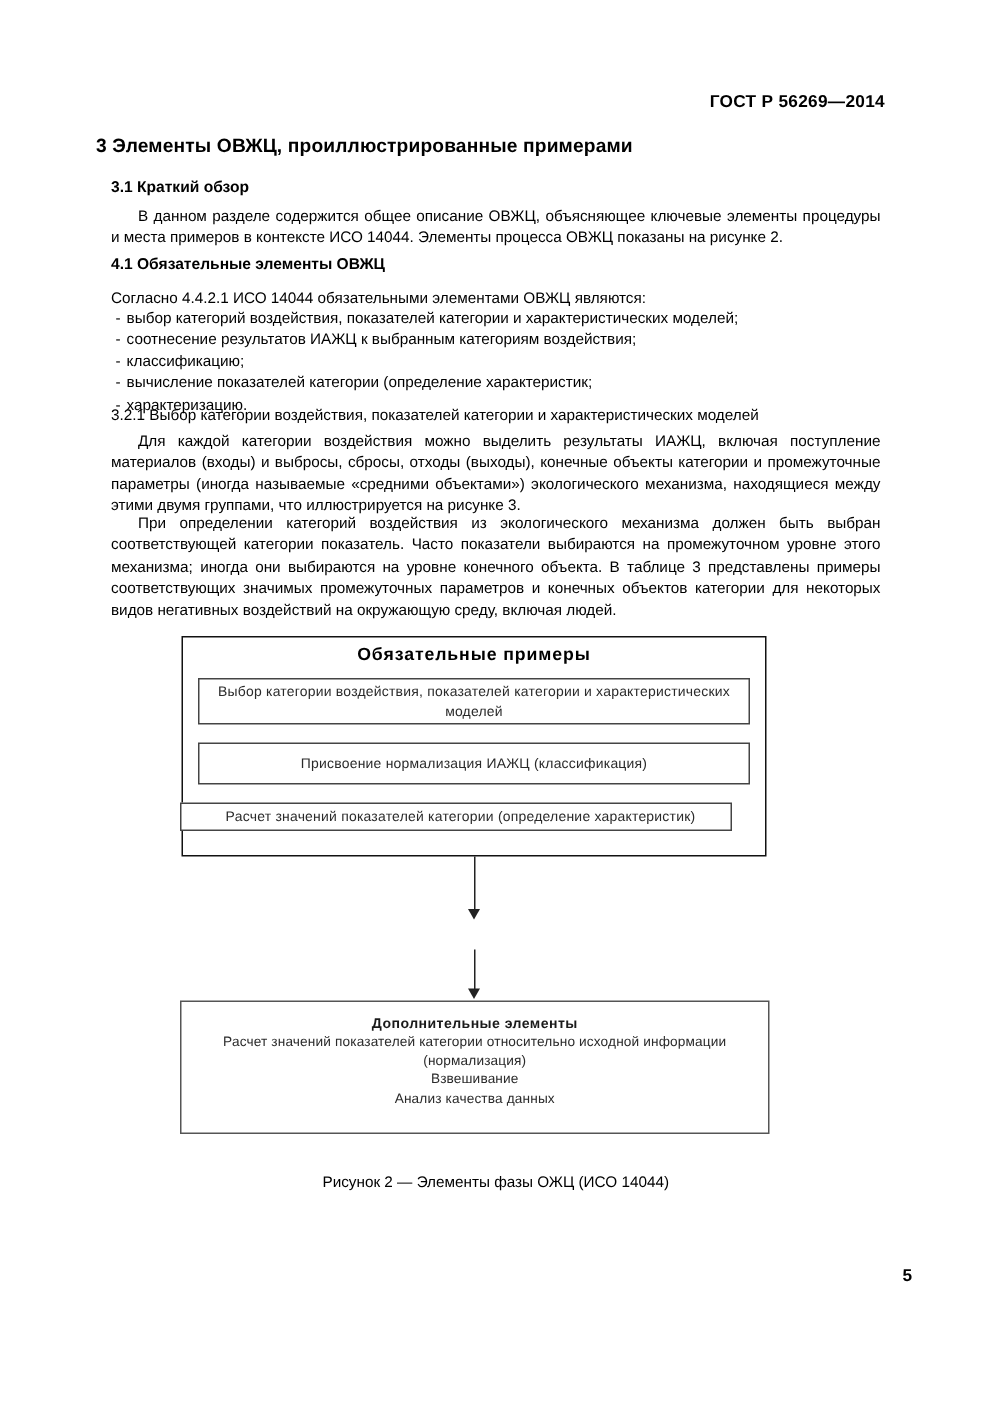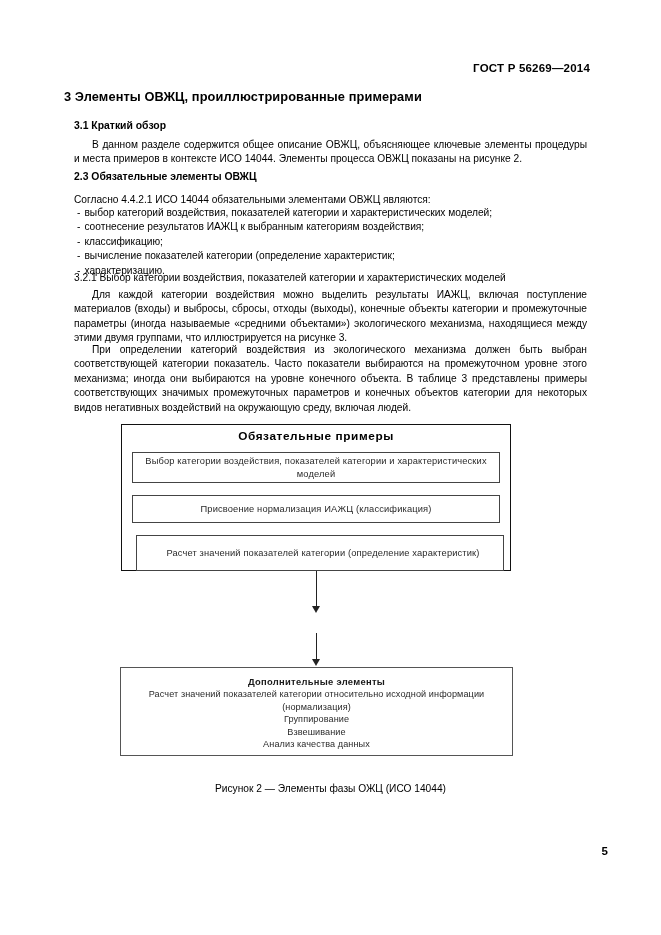--- a/index.html
+++ b/index.html
@@ -126,21 +126,21 @@
     justify-content: center;
     text-align: center;
     font-size: 9.3px;
     line-height: 12.4px;
     letter-spacing: 0.15px;
     color: #2a2a2a;
     padding: 0 6px;
   }
   .ib1 { left: 132px; top: 452px; width: 368px; height: 31px; }
   .ib2 { left: 132px; top: 495px; width: 368px; height: 28px; }
-  .ib3 { left: 136px; top: 535px; width: 368px; height: 36px; padding-left: 12px; }
+  .ib3 { left: 120px; top: 535px; width: 368px; height: 19px; padding-left: 12px; }
 
   
   .vline {
     position: absolute;
     width: 1.2px;
     background: #222222;
   }
   .vline-1 { left: 315.5px; top: 571px; height: 38px; }
   .vline-2 { left: 315.5px; top: 633px; height: 29px; }
 
@@ -215,21 +215,21 @@
 <div class="page">
 
   <div class="std-header">ГОСТ Р 56269—2014</div>
 
   <div class="h1">3 Элементы ОВЖЦ, проиллюстрированные примерами</div>
 
   <div class="h2 h2-overview">3.1 Краткий обзор</div>
 
   <div class="para p-overview indent">В данном разделе содержится общее описание ОВЖЦ, объясняющее ключевые элементы процедуры и места примеров в контексте ИСО 14044. Элементы процесса ОВЖЦ показаны на рисунке 2.</div>
 
-  <div class="h2 h2-mandatory">2.3 Обязательные элементы ОВЖЦ</div>
+  <div class="h2 h2-mandatory">4.1 Обязательные элементы ОВЖЦ</div>
 
   <div class="para nojust p-accord">Согласно 4.4.2.1 ИСО 14044 обязательными элементами ОВЖЦ являются:</div>
 
   <div class="bullets">
     <div class="bl"><span class="dash">-</span><span>выбор категорий воздействия, показателей категории и характеристических моделей;</span></div>
     <div class="bl"><span class="dash">-</span><span>соотнесение результатов ИАЖЦ к выбранным категориям воздействия;</span></div>
     <div class="bl"><span class="dash">-</span><span>классификацию;</span></div>
     <div class="bl"><span class="dash">-</span><span>вычисление показателей категории (определение характеристик;</span></div>
     <div class="bl"><span class="dash">-</span><span>характеризацию.</span></div>
   </div>
@@ -253,21 +253,20 @@
     <div class="arrowhead ah-1"></div>
 
 
     <div class="vline vline-2"></div>
     <div class="arrowhead ah-2"></div>
 
     <div class="bottom-box">
       <div class="bb-title">Дополнительные элементы</div>
       <div class="bb-line">Расчет значений показателей категории относительно исходной информации</div>
       <div class="bb-line">(нормализация)</div>
-      <div class="bb-line">Группирование</div>
       <div class="bb-line">Взвешивание</div>
       <div class="bb-line">Анализ качества данных</div>
     </div>
 
     <div class="fig-caption">Рисунок 2 — Элементы фазы ОЖЦ (ИСО 14044)</div>
   </div>
 
   <div class="page-num">5</div>
 
 </div>

